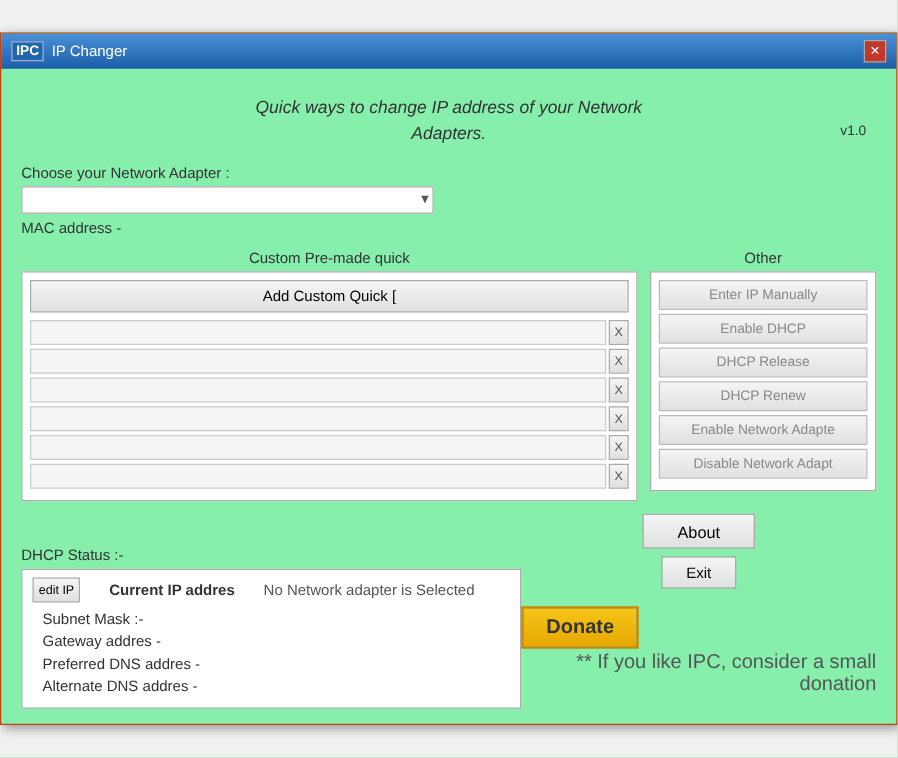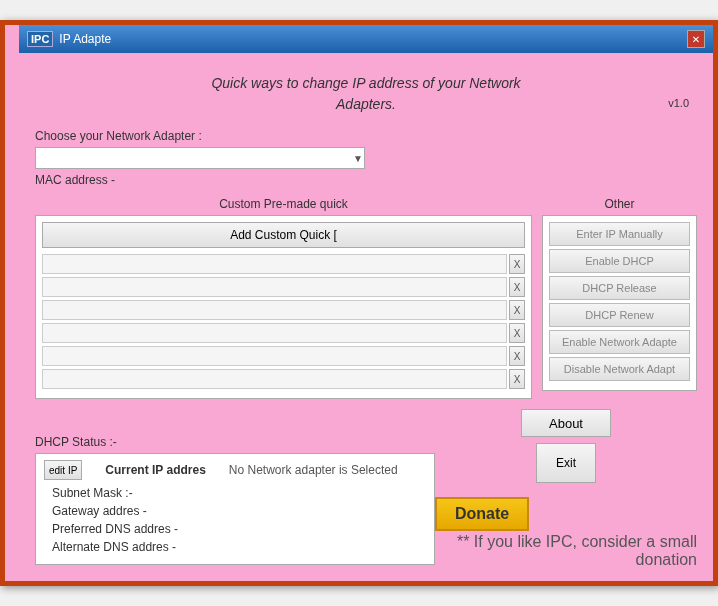--- a/index.html
+++ b/index.html
@@ -7,24 +7,23 @@
       font-family: 'Segoe UI', Tahoma, Geneva, Verdana, sans-serif;
       font-size: 12px;
       background: #f0f0f0;
       display: flex;
       justify-content: center;
       align-items: center;
       min-height: 100vh;
     }
     .window {
       width: 718px;
-      background: #f9a8d4;
-      border: 5px solid #c2410c;
+      background: #86efac;
+      border: 1px solid #c2410c;
       box-shadow: 2px 2px 8px rgba(0,0,0,0.4);
-      padding-left: 14px;
     }
     .title-bar {
       background: linear-gradient(to bottom, #4a90d9, #1a5fa8);
       color: white;
       padding: 4px 8px;
       display: flex;
       align-items: center;
       justify-content: space-between;
       height: 28px;
     }
@@ -121,21 +120,21 @@
     }
     .main-panels {
       display: flex;
       gap: 10px;
       margin-top: 10px;
     }
     .left-panel {
       flex: 1;
     }
     .right-panel {
-      width: 155px;
+      width: 181px;
     }
     .panel-title {
       text-align: center;
       font-size: 12px;
       color: #333;
       margin-bottom: 4px;
     }
     .panel-box {
       border: 1px solid #aaa;
       background: white;
@@ -234,21 +233,21 @@
     .about-btn {
       width: 90px;
       height: 28px;
       background: linear-gradient(to bottom, #f5f5f5, #e0e0e0);
       border: 1px solid #aaa;
       font-size: 13px;
       cursor: pointer;
     }
     .exit-btn {
       width: 60px;
-      height: 40px;
+      height: 26px;
       background: linear-gradient(to bottom, #f5f5f5, #e0e0e0);
       border: 1px solid #aaa;
       font-size: 12px;
       cursor: pointer;
     }
     .donate-btn {
       background: linear-gradient(to bottom, #f5c518, #e6a800);
       border: 2px solid #c8880a;
       border-radius: 0;
       padding: 6px 18px;
@@ -281,21 +280,21 @@
     }
   </style>
 </head>
 <body>
 
 <div class="window">
 
   <div class="title-bar">
     <div class="title-bar-left">
       <span class="title-bar-icon">IPC</span>
-      <span class="title-bar-text">IP Adapte</span>
+      <span class="title-bar-text">IP Changer</span>
     </div>
     <div class="title-bar-buttons">
       <button class="title-btn close">✕</button>
     </div>
   </div>
 
   <div class="content relative-container">
     <span class="version-label">v1.0</span>
 
     <div class="header-section">

